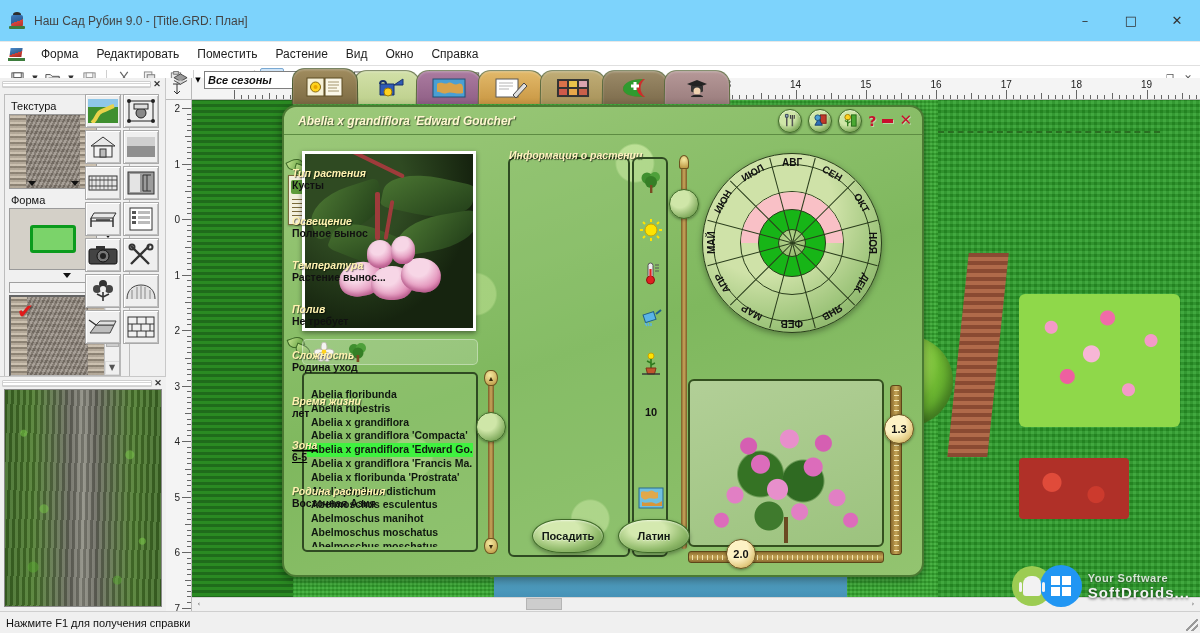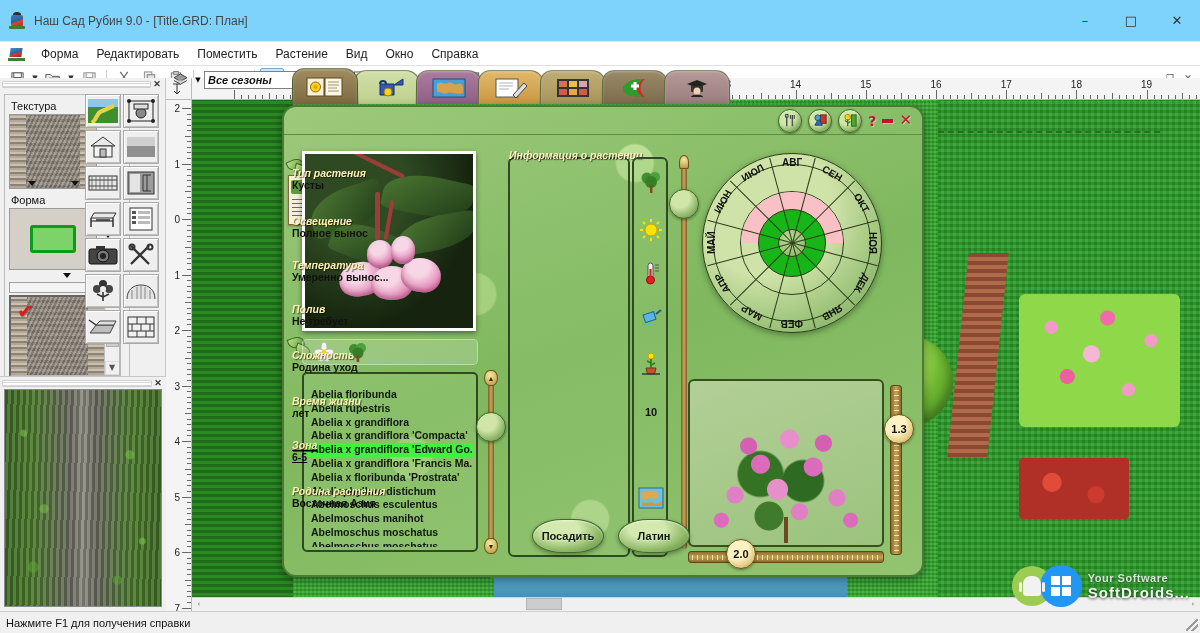--- a/index.html
+++ b/index.html
@@ -1310,20 +1310,21 @@
   <div class="water"></div>
   <div class="tree-blob" style="left:30%;top:4%;width:88px;height:84px;"></div>
   <div class="tree-blob" style="left:58%;top:2%;width:74px;height:70px;"></div>
   <div class="tree-blob" style="left:66%;top:46%;width:96px;height:92px;"></div>
   <div class="tree-blob" style="left:20%;top:58%;width:70px;height:66px;"></div>
 </div>
 
 <div class="plantdlg">
 
   <div class="dlg-title">
+    <div class="dlg-title-text">Abelia x grandiflora 'Edward Goucher'</div>
     <div class="dlg-title-btns">
       <div class="round-btn">
         <svg width="15" height="15" viewBox="0 0 16 16">
             <path d="M4 2v12" stroke="#555" stroke-width="1.6"></path>
             <path d="M2.6 1.5h2.8v3H2.6z" fill="#9ab" stroke="#345"></path>
             <path d="M10 14V5" stroke="#555" stroke-width="1.6"></path>
             <path d="M8 2v4M10 2v4M12 2v4" stroke="#444" stroke-width="1.3"></path>
           </svg>
       </div>
       <div class="round-btn">
@@ -1424,21 +1425,21 @@
   <div class="info-row" style="top:60px;">
     <div class="info-label">Тип растения</div>
     <div class="info-value">Кусты</div>
   </div>
   <div class="info-row" style="top:108px;">
     <div class="info-label">Освещение</div>
     <div class="info-value">Полное вынос</div>
   </div>
   <div class="info-row" style="top:152px;">
     <div class="info-label">Температура</div>
-    <div class="info-value">Умеренно вынос...</div>
+    <div class="info-value">Растение вынос...</div>
   </div>
   <div class="info-row" style="top:196px;">
     <div class="info-label">Полив</div>
     <div class="info-value">Не требует</div>
   </div>
   <div class="info-row" style="top:242px;">
     <div class="info-label">Сложность</div>
     <div class="info-value">Родина уход</div>
   </div>
   <div class="info-row" style="top:288px;">

